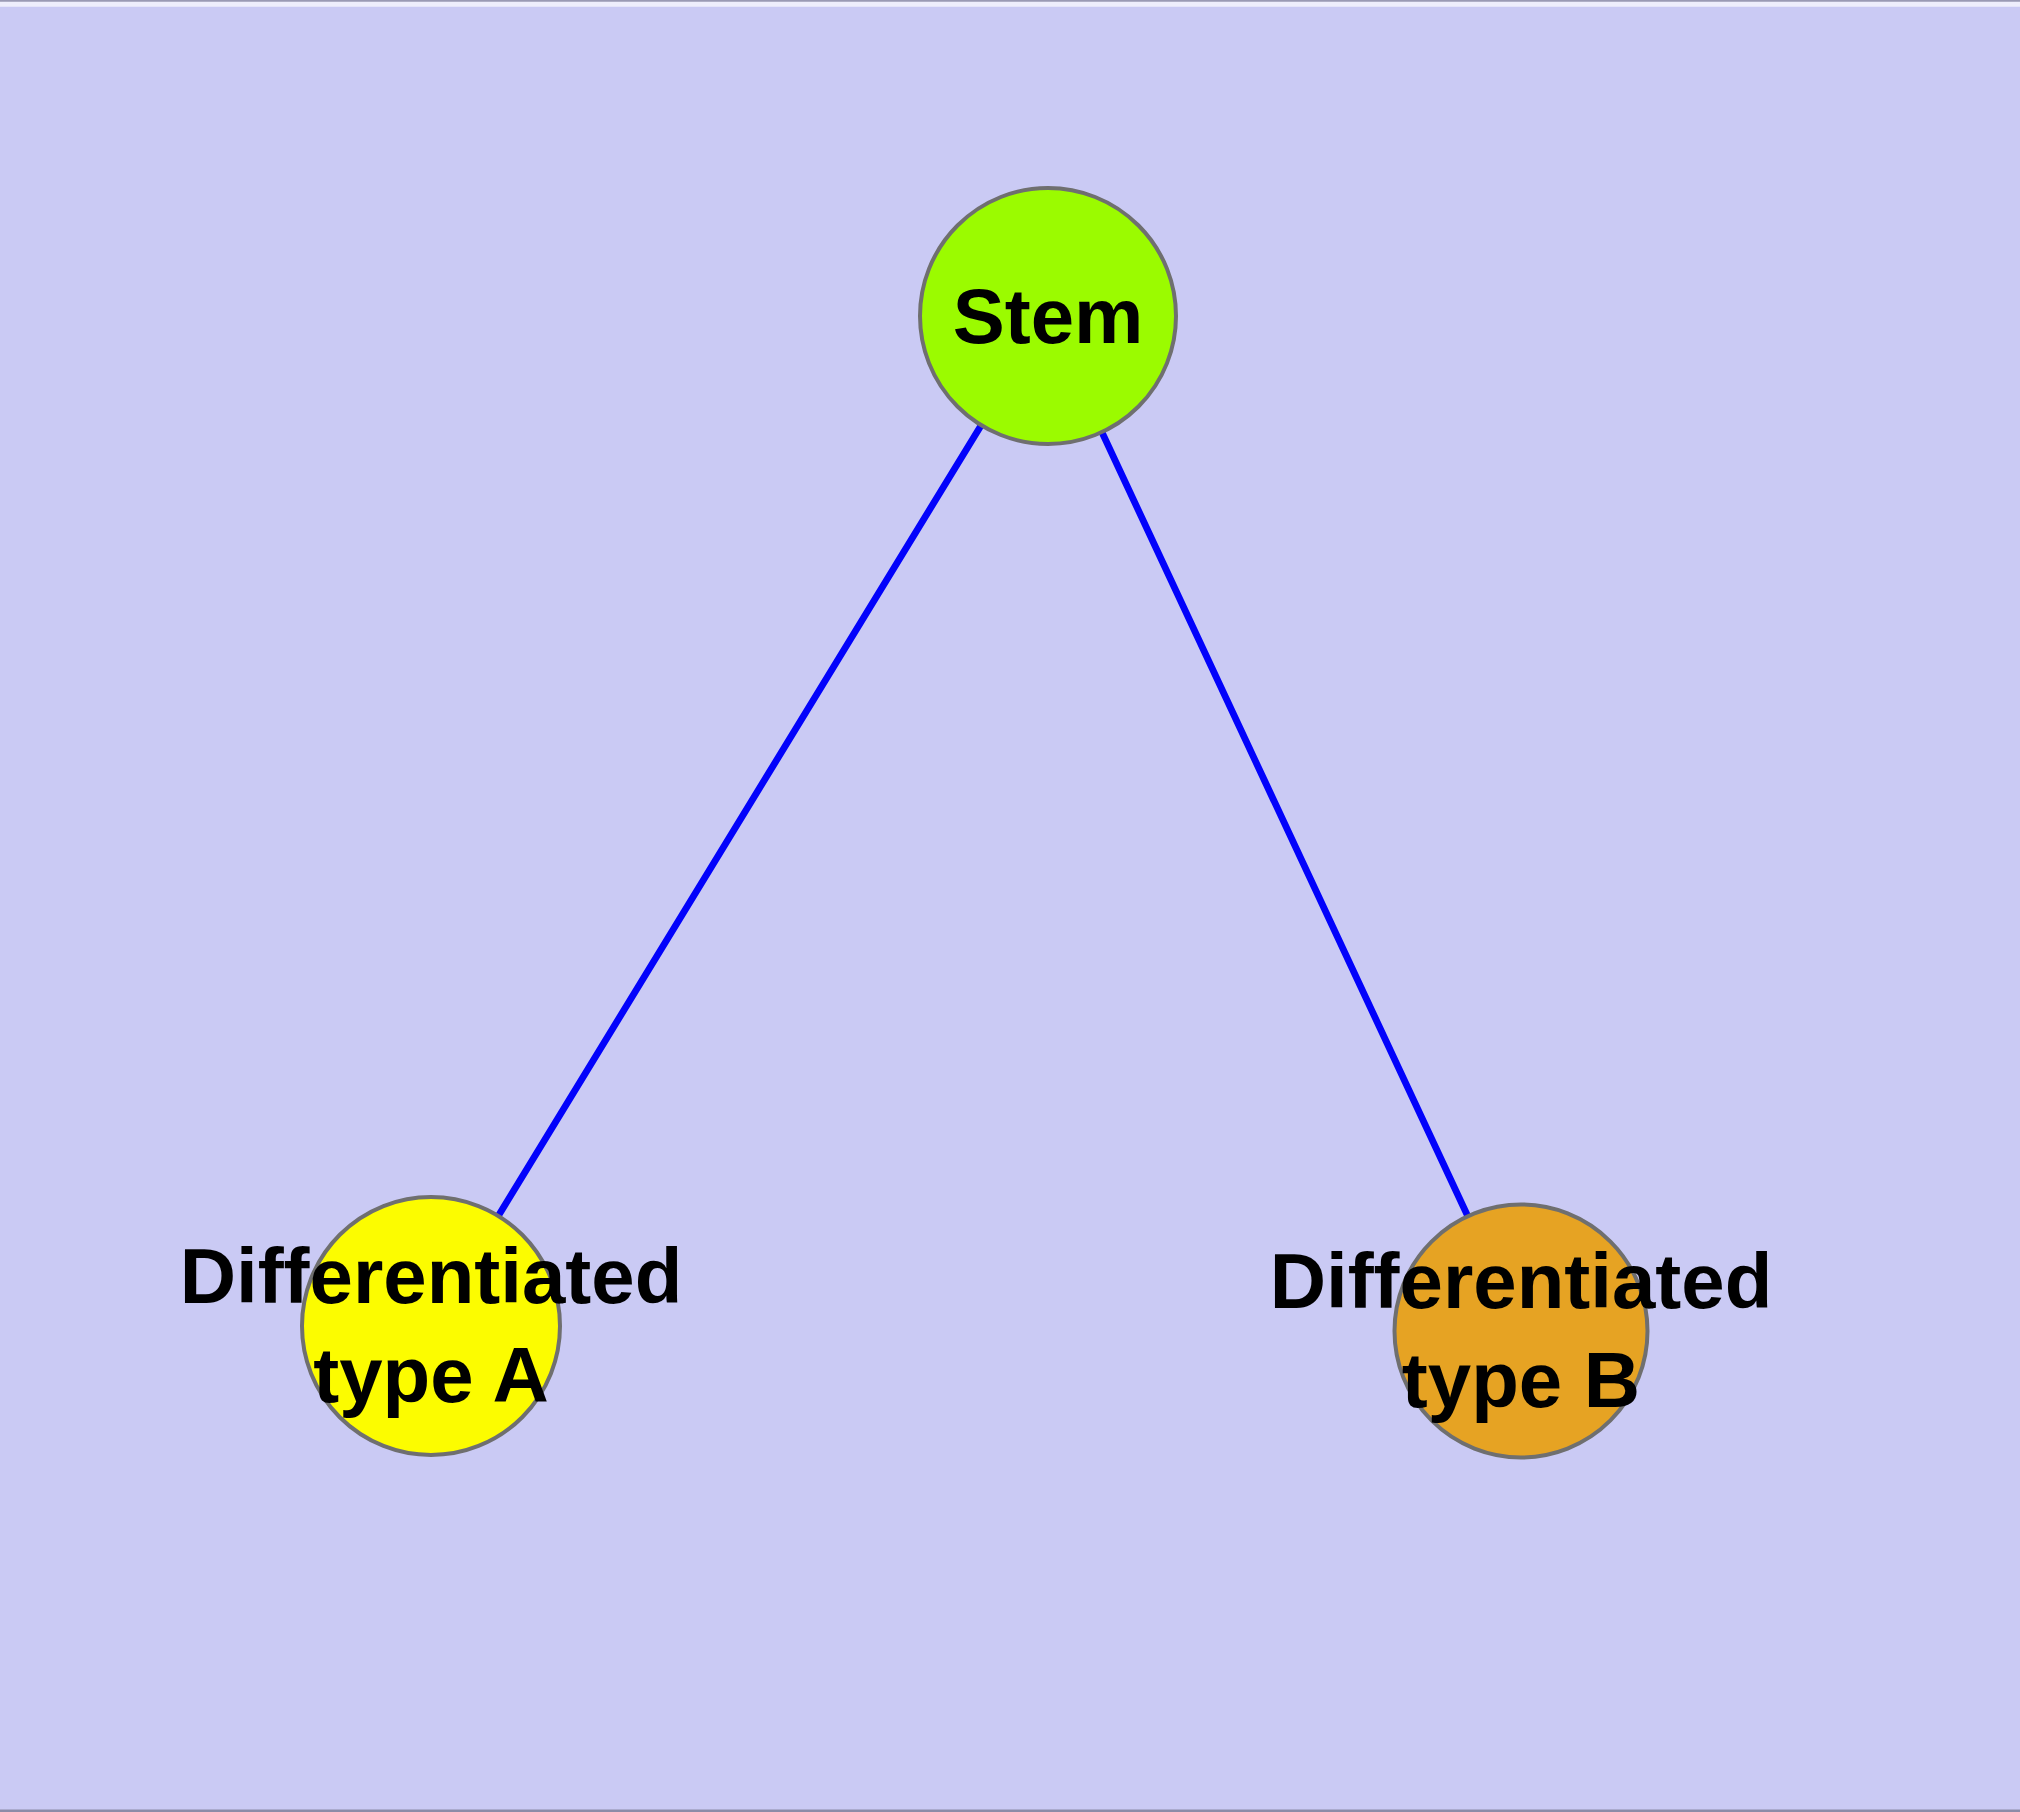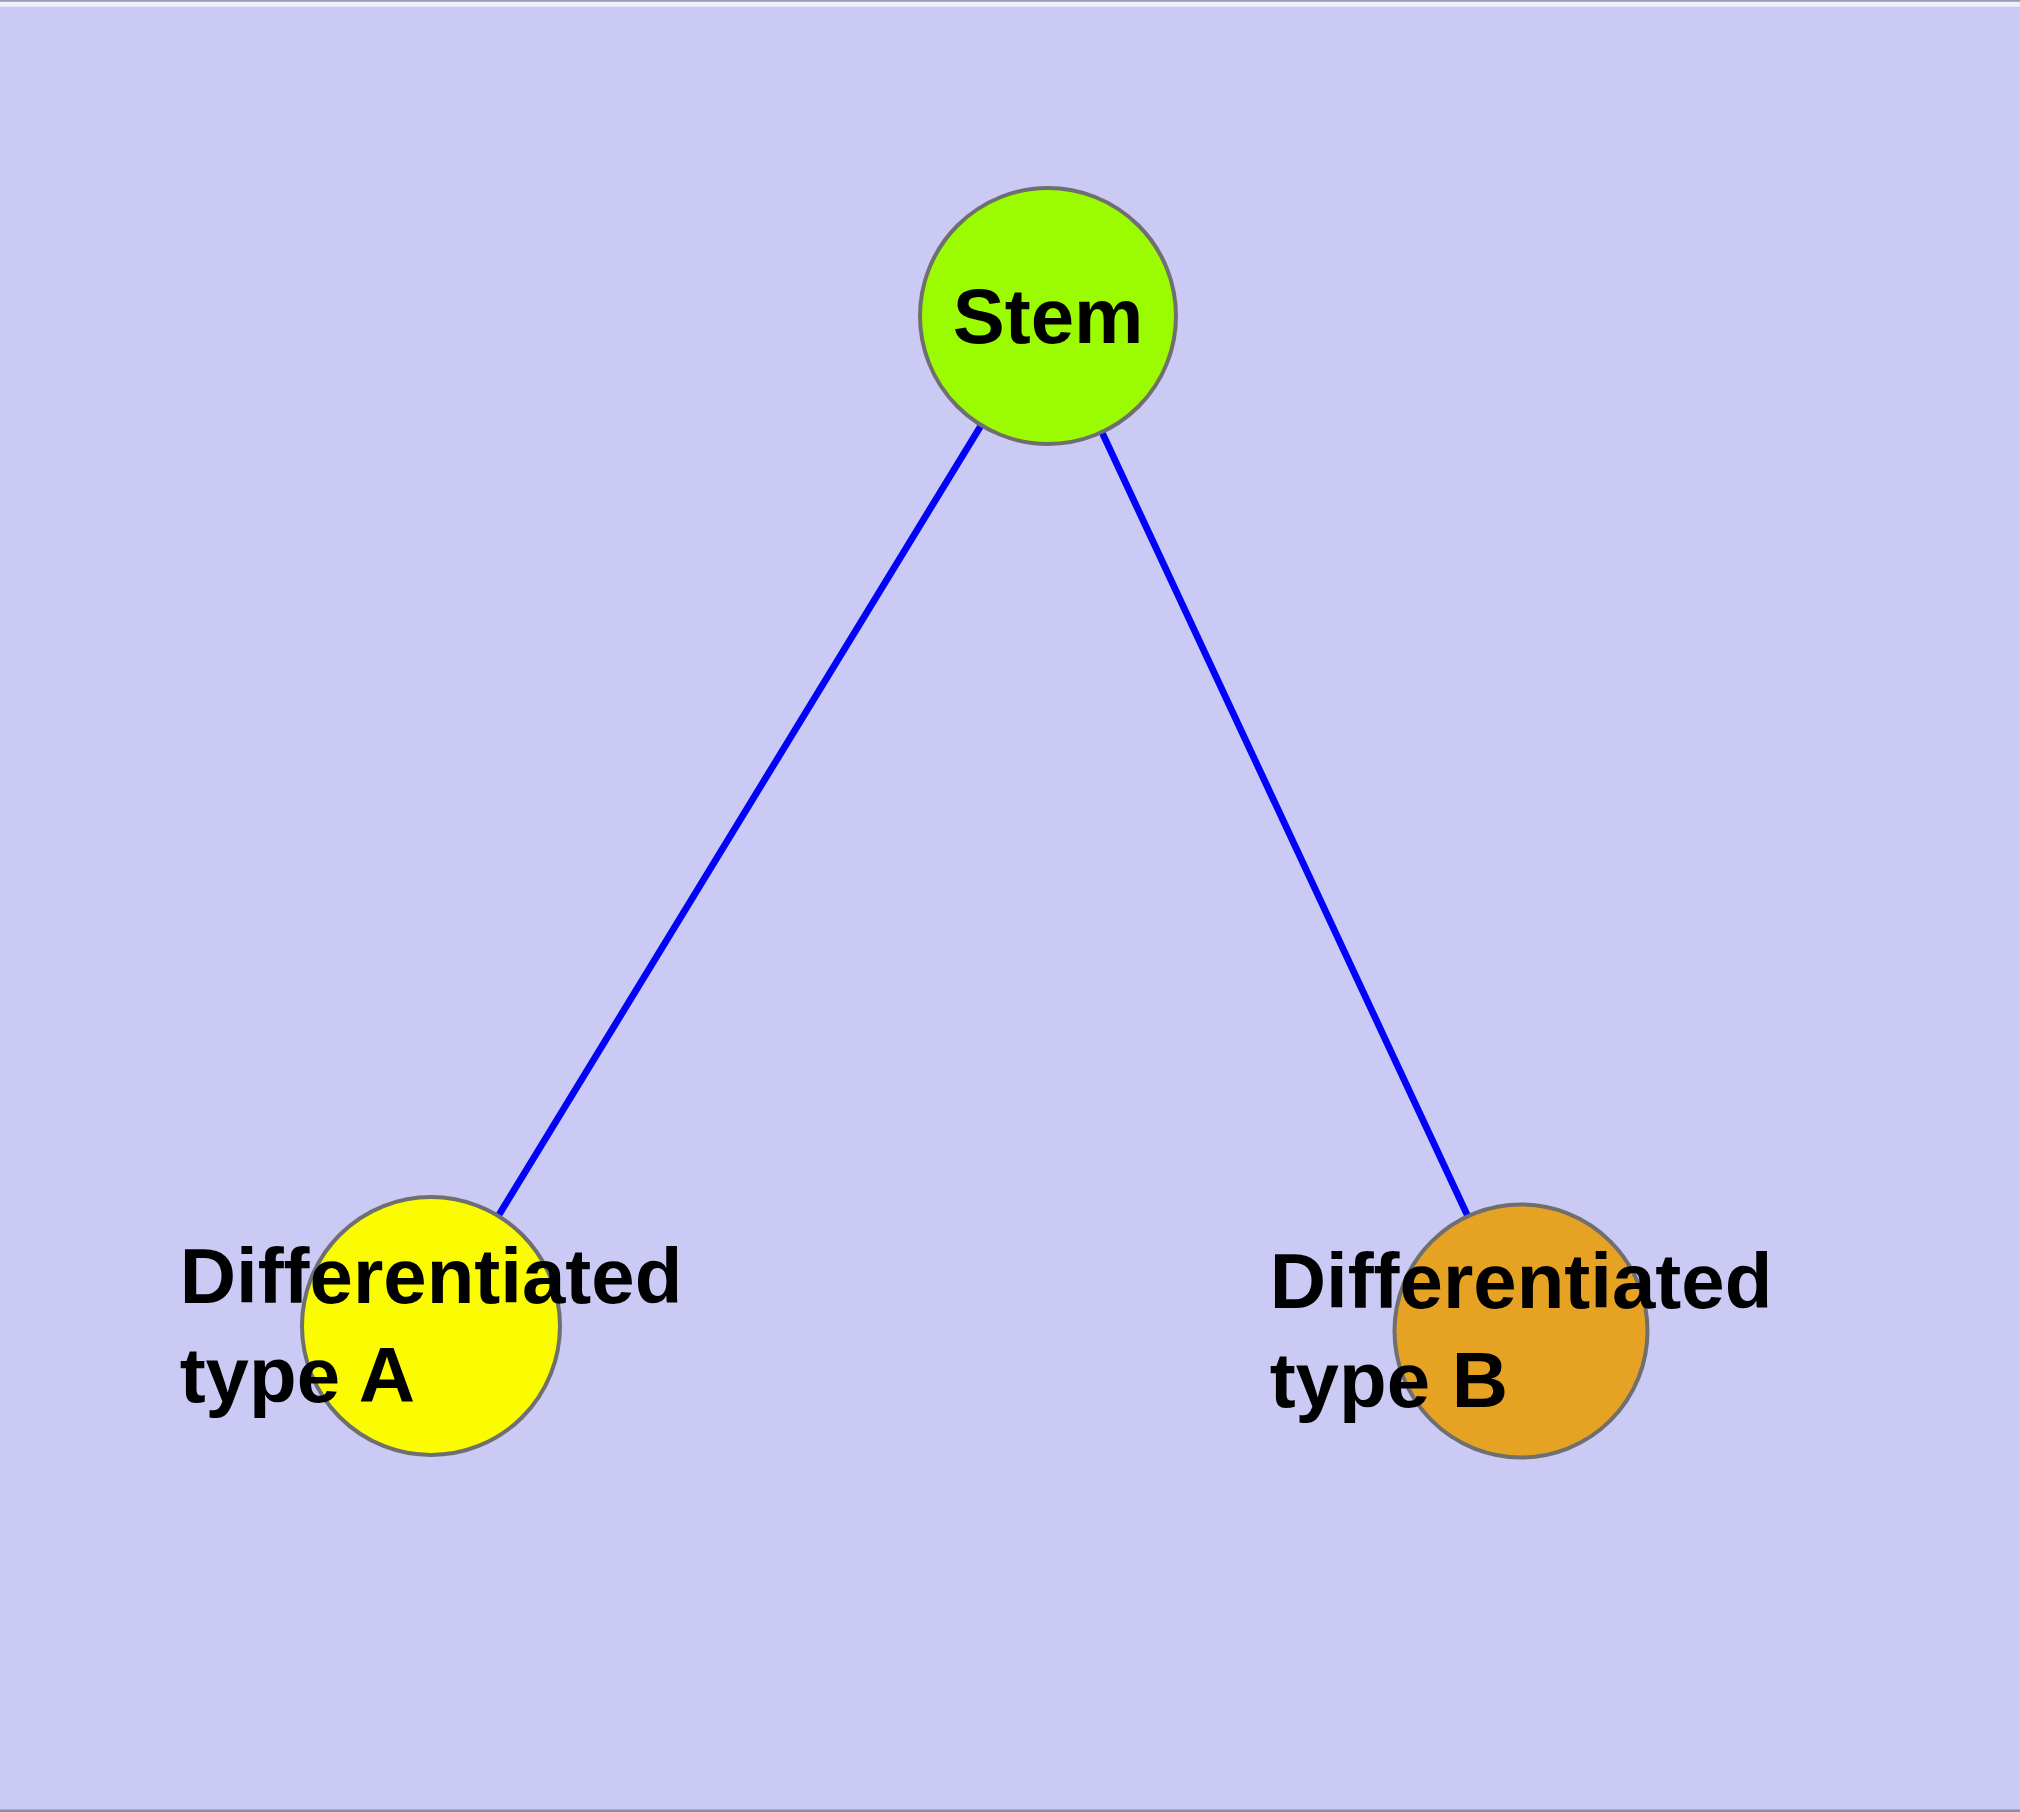--- a/index.html
+++ b/index.html
@@ -32,20 +32,21 @@
     box-sizing: border-box;
     transform: translate(-50%, -50%);
   }
   .node-label {
     position: absolute;
     transform: translate(-50%, -50%);
     font-weight: bold;
     font-size: 78px;
     line-height: 99px;
     letter-spacing: 0px;
+    text-align: center;
     white-space: pre-line;
     pointer-events: none;
   }
 </style>
 </head>
 <body>
 
 <div id="canvas" style="background: rgb(202, 202, 244);">
 
   <svg id="edges" viewBox="0 0 2384 2138" xmlns="http://www.w3.org/2000/svg">

